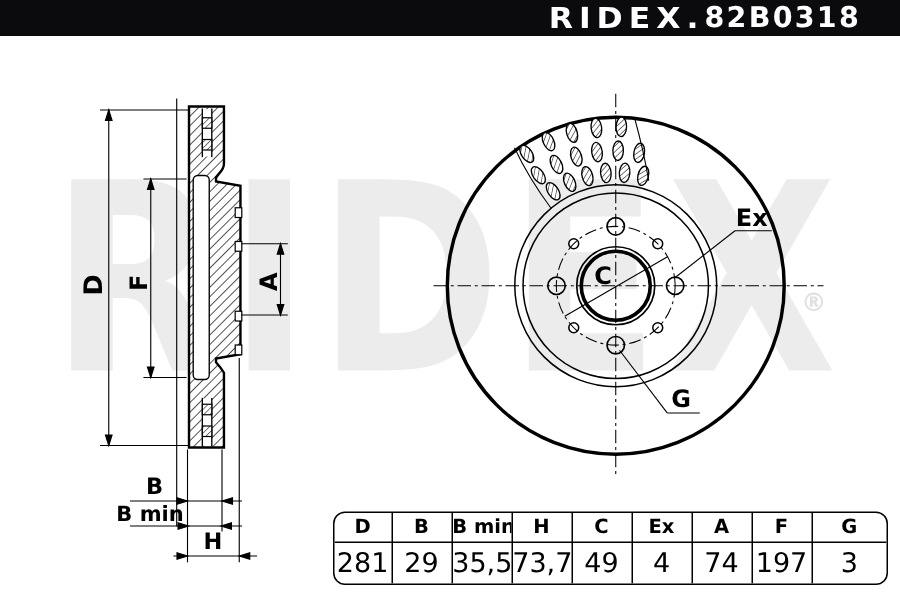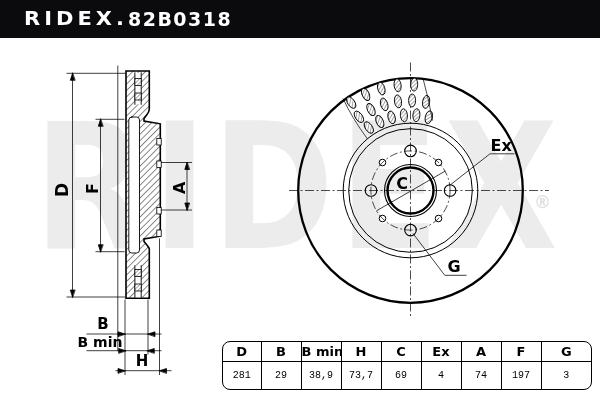--- a/index.html
+++ b/index.html
@@ -2,22 +2,22 @@
 <html><head>
 <meta charset="utf-8">
 <style>
   html,body{margin:0;padding:0;}
   body{
     width:600px;height:400px;position:relative;overflow:hidden;
     background:#ffffff;font-family:"DejaVu Sans","Liberation Sans",sans-serif;
   }
   
   .topbar{
-    position:absolute;left:0;top:0;width:600px;height:38px;
-    background:#0b0b0d;z-index:30;display:flex;align-items:center;justify-content:flex-start;
+    position:absolute;left:0;top:0;width:600px;height:24px;
+    background:#0b0b0d;z-index:30;display:flex;align-items:center;justify-content:flex-end;
   }
   .brand{
     color:#ffffff;font-weight:800;font-size:21px;letter-spacing:4px;
     padding-left:24px;transform:scaleY(0.92);
   }
   .partnum{
     color:#ffffff;font-weight:700;font-size:19px;letter-spacing:1.5px;
     padding-right:26px;
   }
   
@@ -41,21 +41,21 @@
   }
   table.spec{
     width:100%;height:100%;border-collapse:collapse;border-style:hidden;
     table-layout:fixed;
   }
   table.spec th,table.spec td{
     border:1.4px solid #000;text-align:center;vertical-align:middle;
     padding:0;white-space:nowrap;overflow:hidden;
   }
   table.spec th{font-size:13px;font-weight:700;height:19px;letter-spacing:0;}
-  table.spec td{font-size:10px;font-weight:400;font-family:Liberation Mono, monospace;}
+  table.spec td{font-size:18px;font-weight:400;}
   col.c-sm{width:38px}col.c-md{width:40px}col.c-lg{width:50px}
 </style>
 </head>
 <body>
 
 <div class="watermark">RIDEX</div>
 <div class="regmark">®</div>
 
 <svg class="drawing" width="600" height="400" viewBox="0 0 600 400">
   <defs>
@@ -244,23 +244,23 @@
       <th>H</th>
       <th>C</th>
       <th>Ex</th>
       <th>A</th>
       <th>F</th>
       <th>G</th>
     </tr>
     <tr>
       <td>281</td>
       <td>29</td>
-      <td>38,9</td>
+      <td>35,5</td>
       <td>73,7</td>
-      <td>69</td>
+      <td>49</td>
       <td>4</td>
       <td>74</td>
       <td>197</td>
       <td>3</td>
     </tr>
   </tbody>
     </table>
 </div>
 
 </body></html>

